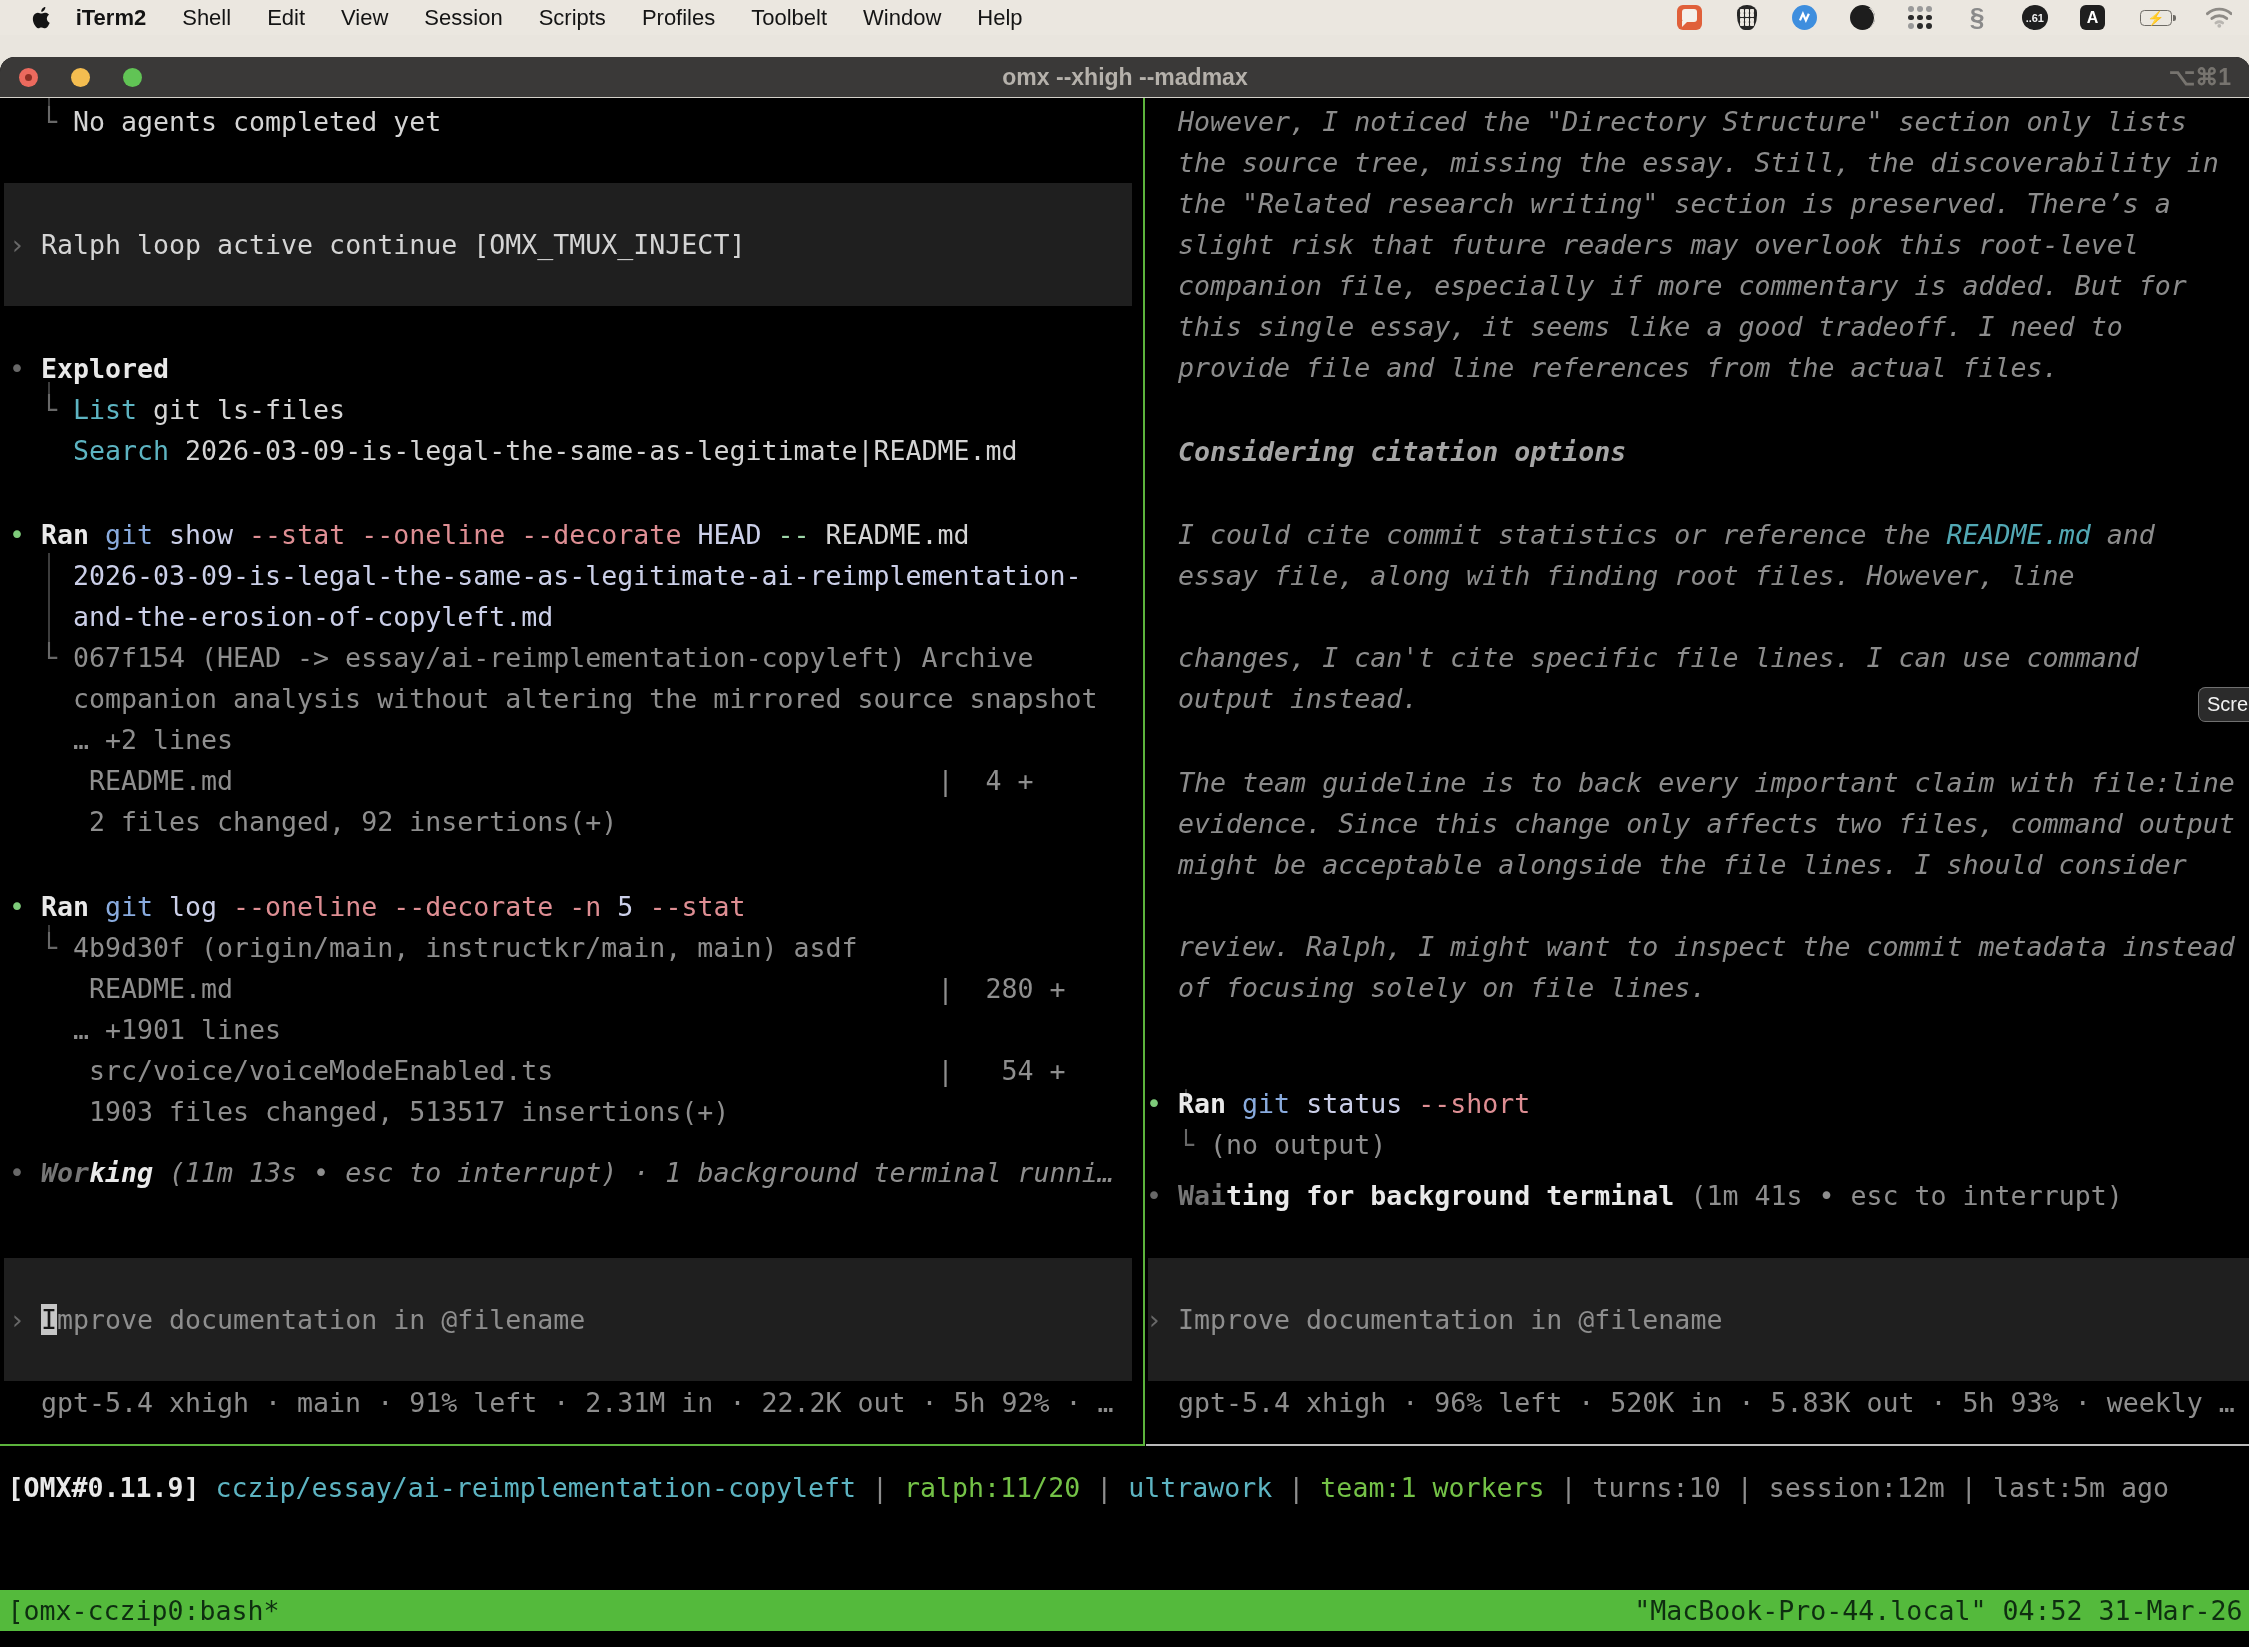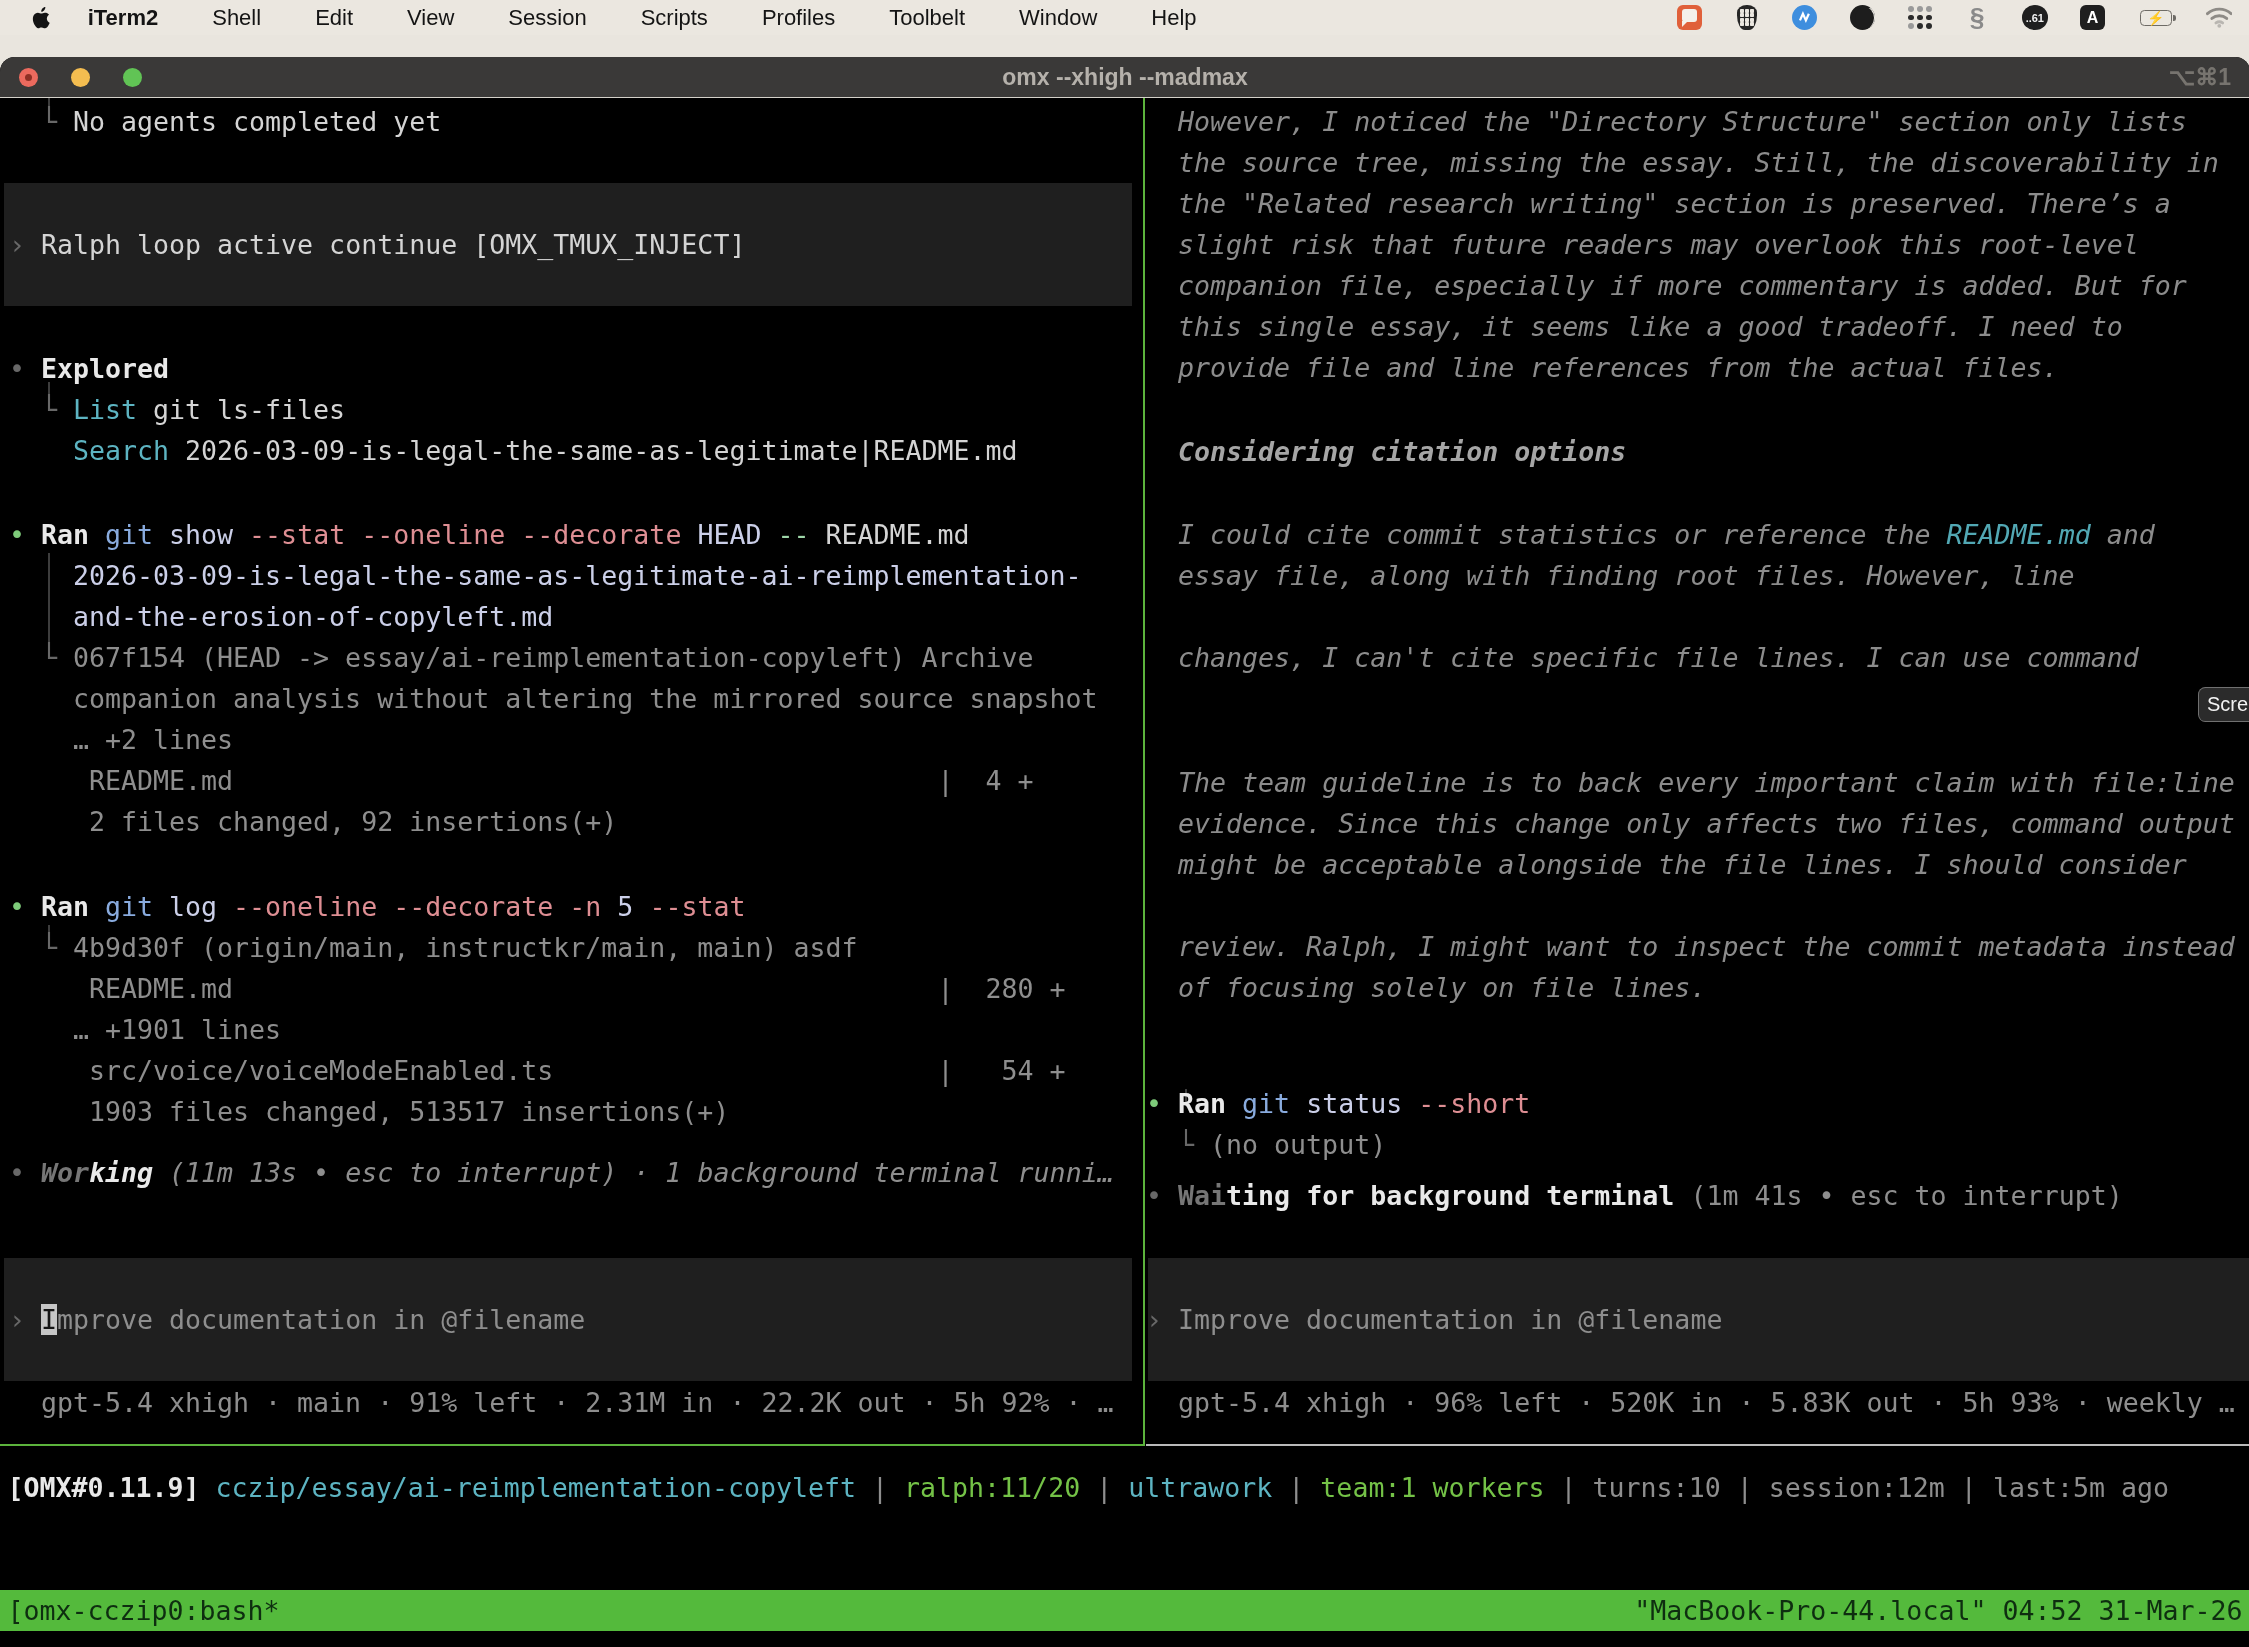--- a/index.html
+++ b/index.html
@@ -3,21 +3,21 @@
 <meta charset="utf-8">
 <style>
   * { margin:0; padding:0; box-sizing:border-box; }
   html,body { width:2250px; height:1648px; }
   body { background:#e9e5de; font-family:"Liberation Sans", sans-serif; overflow:hidden; position:relative; }
 
   
   .menubar { position:absolute; left:0; top:0; width:2250px; height:35px; background:#ebe7e0;
              display:flex; align-items:center; color:#141414; font-size:22px; z-index:30; }
   .menubar .apple { margin-left:31px; display:flex; align-items:center; }
-  .menu-items { display:flex; margin-left:36px; gap:54px; }
+  .menu-items { display:flex; margin-left:24px; gap:36px; }
   .menu-item { color:#141414; white-space:nowrap; }
   .menu-item.bold { font-weight:bold; }
   .status-icons { margin-left:auto; margin-right:17.7px; display:flex; align-items:center; gap:31px; }
   .sicon { width:26.6px; height:26.6px; display:flex; align-items:center; justify-content:center; }
 
   .icon-chat { width:25px; height:25px; background:#e0603a; border-radius:5.9px; position:relative; }
   .icon-chat .bub { position:absolute; left:5.2px; top:4.4px; width:14.8px; height:12.5px; background:#f4f0ea; border-radius:3px; }
   .icon-chat .tail { position:absolute; left:5.2px; top:15.5px; width:0; height:0; border-left:6.6px solid #f4f0ea; border-bottom:6.6px solid transparent; }
   .icon-shield { width:20.7px; height:25px; background:#262626; border-radius:9.6px 9.6px 8px 8px / 7.4px 7.4px 14.8px 14.8px;
                  display:grid; grid-template-columns:repeat(3,1fr); grid-template-rows:repeat(4,1fr); padding:3.7px 3px; gap:0.7px; }
@@ -267,20 +267,21 @@
         <div class="tline"><span class="c-itg">  </span><span class="c-itg">provide file and line references from the actual files.</span></div>
       </div>
       <div class="tblock" style="left: 1146px; top: 333px;">
         <div class="tline"><span class="c-hd">  </span><span class="c-hd">Considering citation options</span></div>
       </div>
       <div class="tblock" style="left: 1146px; top: 416px;">
         <div class="tline"><span class="c-itg">  </span><span class="c-itg">I could cite commit statistics or reference the </span><span class="c-cyi">README.md</span><span class="c-itg"> and</span></div>
         <div class="tline"><span class="c-itg">  </span><span class="c-itg">essay file, along with finding root files. However, line</span></div>
         <div class="tline"><span class="c-itg">  </span></div>
         <div class="tline"><span class="c-itg">  </span><span class="c-itg">changes, I can't cite specific file lines. I can use command</span></div>
+        <div class="tline"><span class="c-itg">  </span><span class="c-itg">output instead.</span></div>
       </div>
       <div class="tblock" style="left: 1146px; top: 664px;">
         <div class="tline"><span class="c-itg">  </span><span class="c-itg">The team guideline is to back every important claim with file:line</span></div>
         <div class="tline"><span class="c-itg">  </span><span class="c-itg">evidence. Since this change only affects two files, command output</span></div>
         <div class="tline"><span class="c-itg">  </span><span class="c-itg">might be acceptable alongside the file lines. I should consider</span></div>
         <div class="tline"><span class="c-itg">  </span></div>
         <div class="tline"><span class="c-itg">  </span><span class="c-itg">review. Ralph, I might want to inspect the commit metadata instead</span></div>
         <div class="tline"><span class="c-itg">  </span><span class="c-itg">of focusing solely on file lines.</span></div>
       </div>
       <div class="tblock" style="left: 1146px; top: 953px; margin-top: 32px;">

